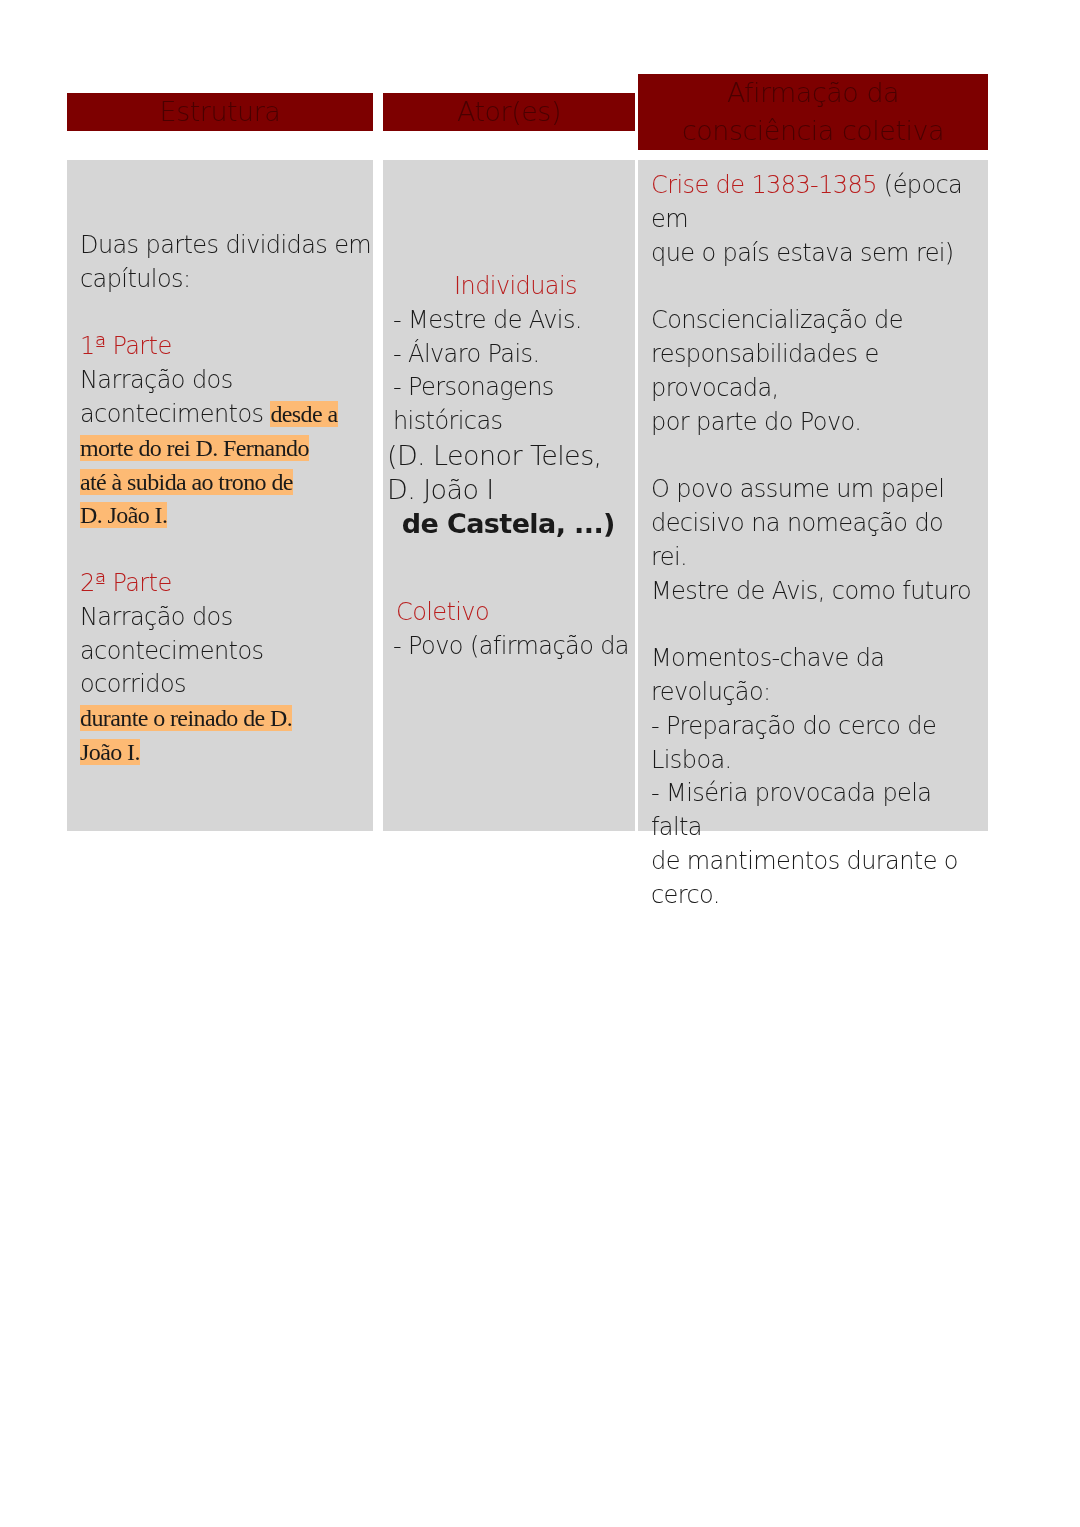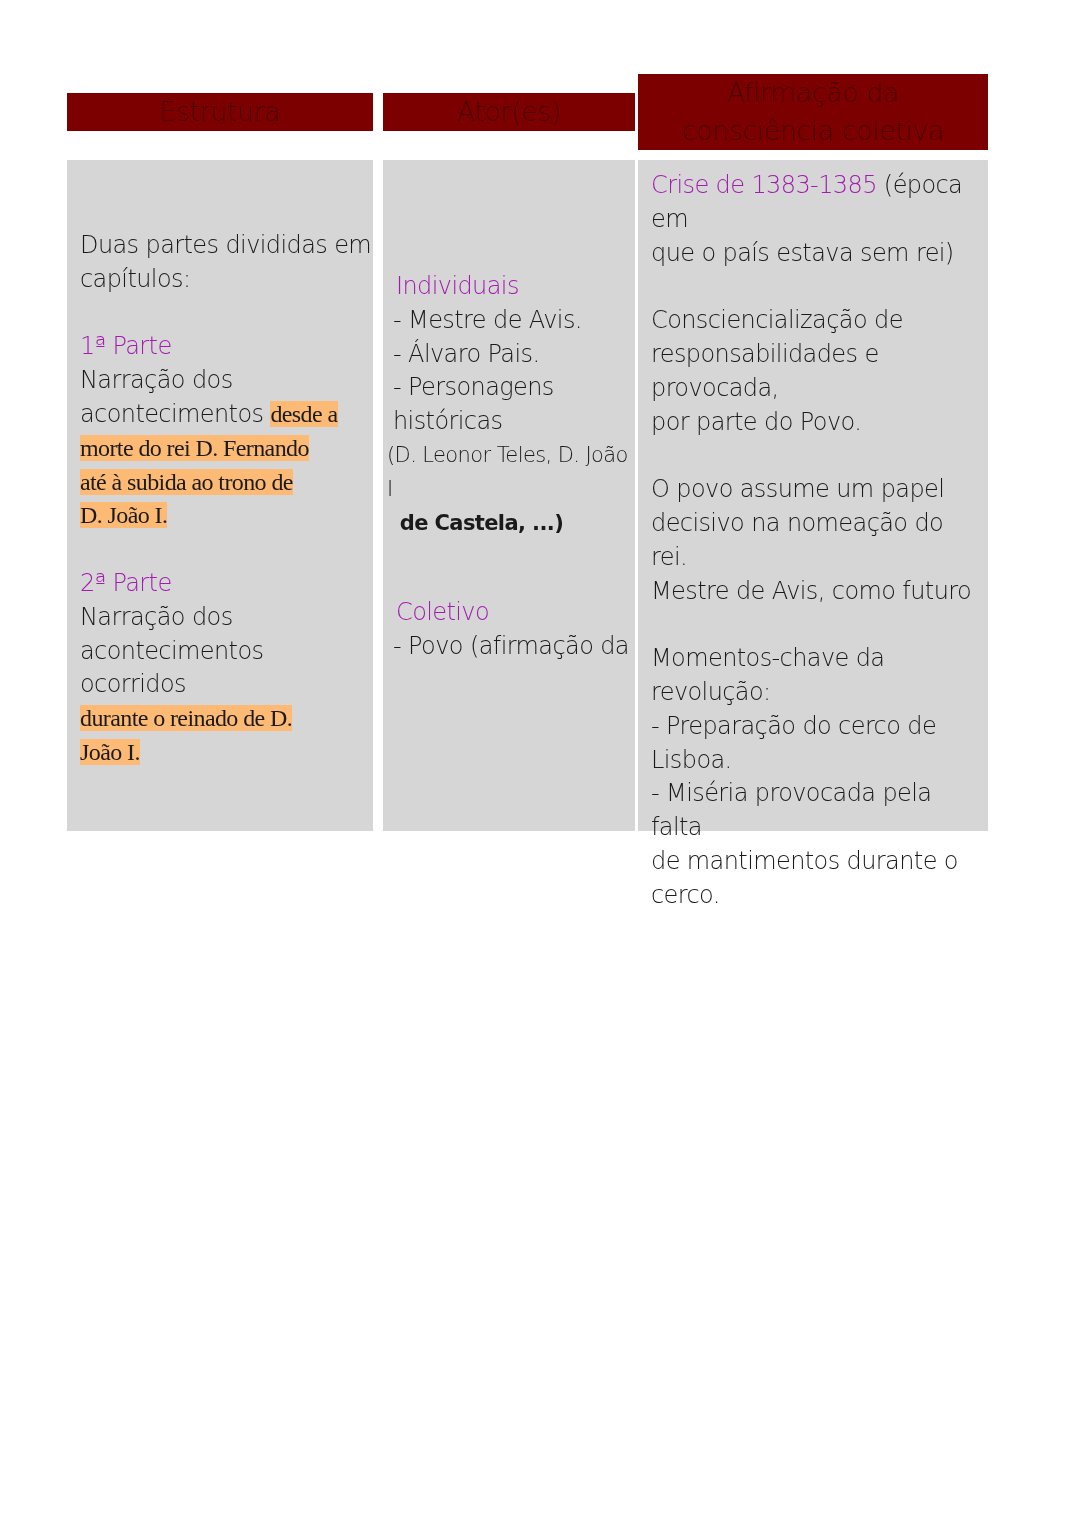--- a/index.html
+++ b/index.html
@@ -17,24 +17,24 @@
   }
   .brow { display: flex; height: 671px; margin-top: 3px; }
   .bcell {
     background: #d6d6d6; box-sizing: border-box;
     font-size: 24px; line-height: 33.8px; color: #1a1a1a; letter-spacing: -0.6px;
     font-weight: 300;
   }
   .c1 { width: 306px; }
   .c2 { width: 252px; margin-left: 10px; }
   .c3 { width: 350px; margin-left: 3px; }
-  .red { color: #a21caf; }
+  .red { color: #b91c1c; }
   .hl { background: #fdba74; font-family: Liberation Serif, serif; }
   .blank { height: 33.8px; }
-  .small { font-size: 21px; }
+  .small { font-size: 27px; }
   p { margin: 0; }
 </style>
 </head>
 <body>
 
 <div class="tbl">
   <div class="hrow">
     <div class="hcell c1">Estrutura</div>
     <div class="hcell c2">Ator(es)</div>
     <div class="hcell c3" style="padding:0 20px;">
@@ -56,21 +56,21 @@
       <p><span class="hl">D. João I.</span></p>
       <div class="blank"></div>
       <p class="red">2ª Parte</p>
       <p>Narração dos</p>
       <p>acontecimentos ocorridos</p>
       <p><span class="hl">durante o reinado de D.</span></p>
       <p><span class="hl">João I.</span></p>
     </div>
 
     <div class="bcell c2" style="padding:110px 0 0 10px;">
-      <p class="red" style="padding-left:3px;">Individuais</p>
+      <p class="red" style="padding-left:3px;text-align:center;">Individuais</p>
       <p>- Mestre de Avis.</p>
       <p>- Álvaro Pais.</p>
       <p>- Personagens históricas</p>
       <p class="small" style="margin-left:-6px;">(D. Leonor Teles, D. João I</p>
       <p class="small" style="white-space:pre;font-weight:bold;"> de Castela, ...)</p>
       <div class="blank"></div>
       <div class="blank" style="height:22px;"></div>
       <p class="red" style="padding-left:3px;">Coletivo</p>
       <p>- Povo (afirmação da</p>
     </div>

